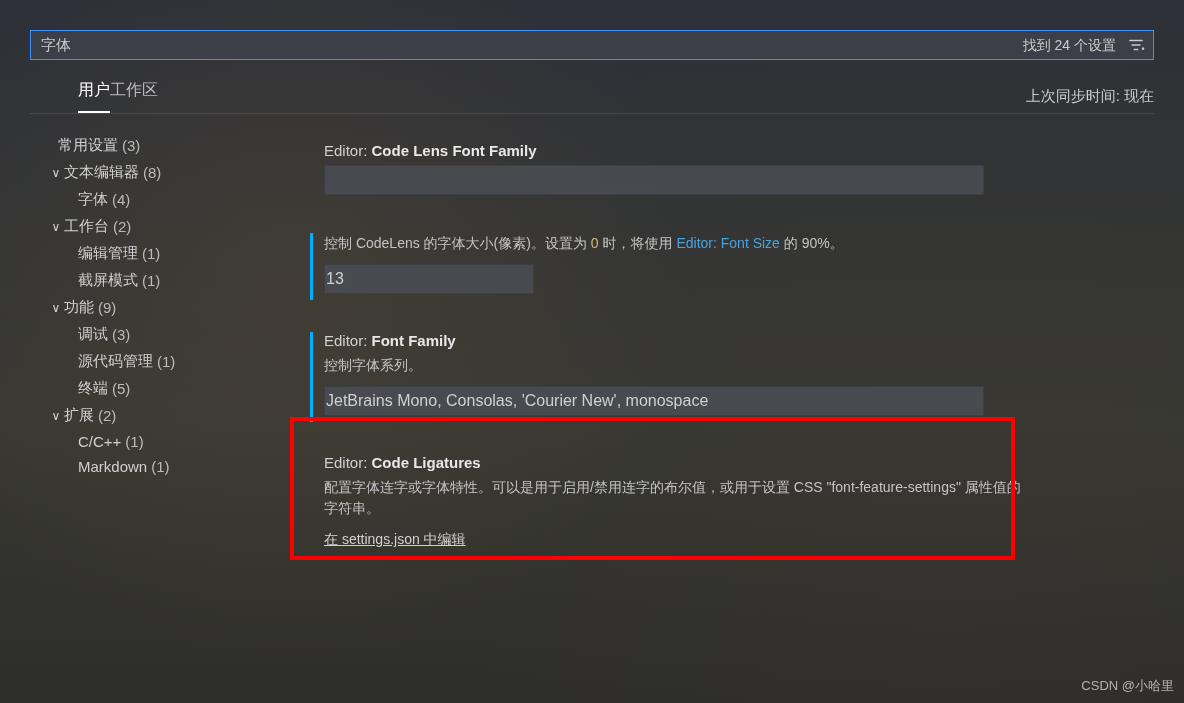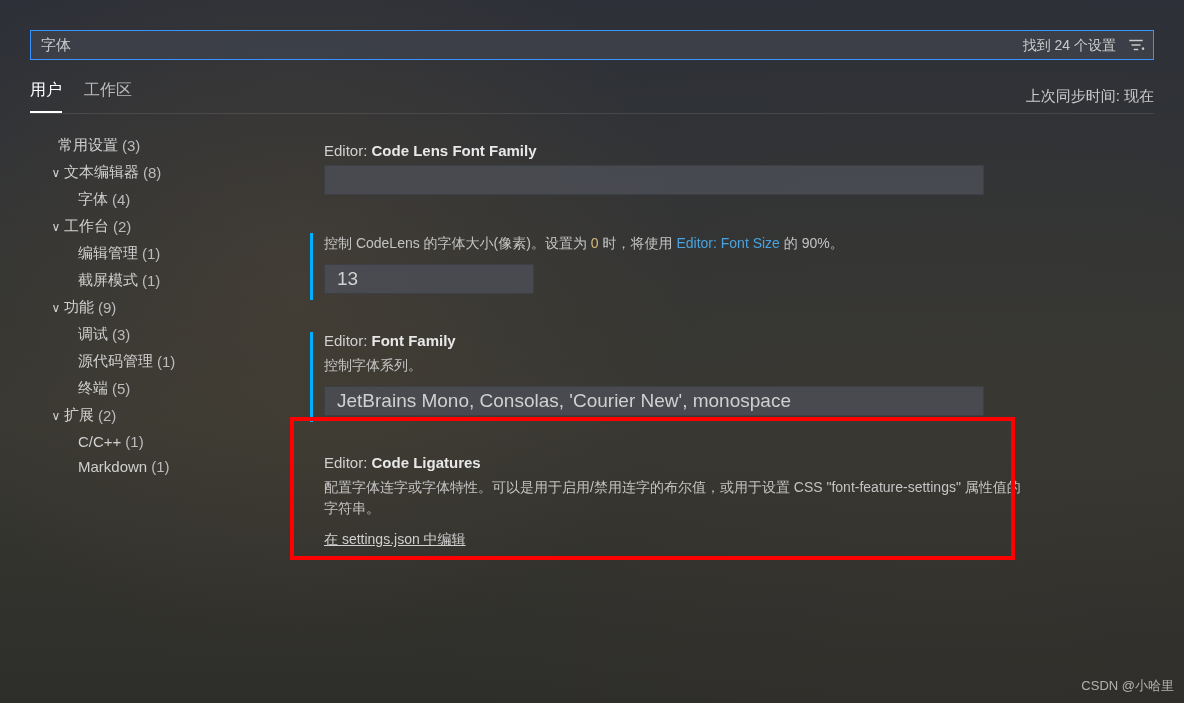--- a/index.html
+++ b/index.html
@@ -71,21 +71,21 @@
 
     .header-row {
       display: flex;
       justify-content: space-between;
       align-items: center;
       border-bottom: 1px solid rgba(255,255,255,0.1);
       margin-bottom: 18px;
     }
     .tabs {
       display: flex;
-      gap: 22px;
+      margin-left: 48px;
     }
     .tab {
       font-size: 16px;
       color: #bbbbbb;
       padding-bottom: 10px;
       border-bottom: 2px solid transparent;
       cursor: pointer;
     }
     .tab.active {
       color: #ffffff;
@@ -160,22 +160,22 @@
     }
     .setting-desc .code { color: #d7ba7d; }
     .setting-desc .link { color: #4aa3df; cursor: pointer; }
     .setting-desc .underline-link { color: #d0d0d0; text-decoration: underline; cursor: pointer; }
     .text-input {
       width: 660px;
       height: 30px;
       background: rgba(75,78,85,0.85);
       border: 1px solid #3c3f46;
       color: #d0d0d0;
-      padding: 0 12px;
-      font-size: 19px;
+      padding: 0 1px;
+      font-size: 16px;
       outline: none;
     }
     .text-input.short { width: 210px; }
 
     .highlight-box {
       position: absolute;
       border: 4px solid #ff0000;
       pointer-events: none;
       z-index: 5;
       left: 290px;

